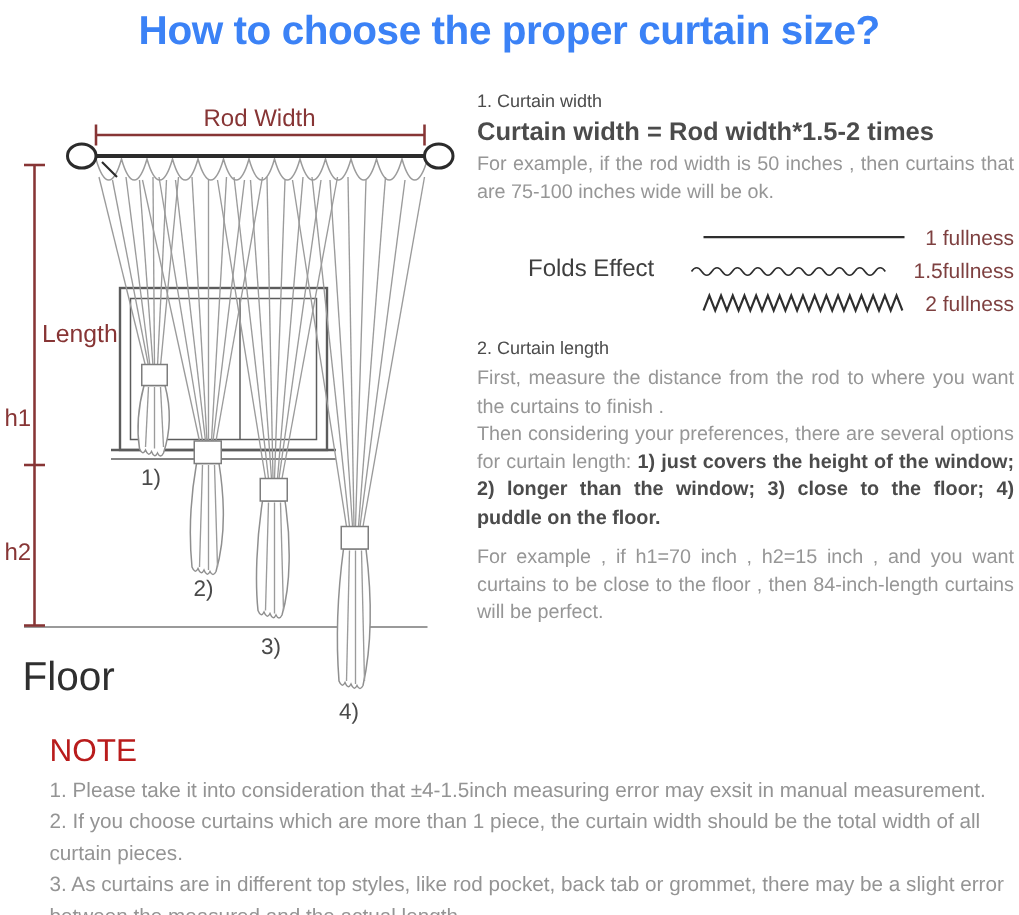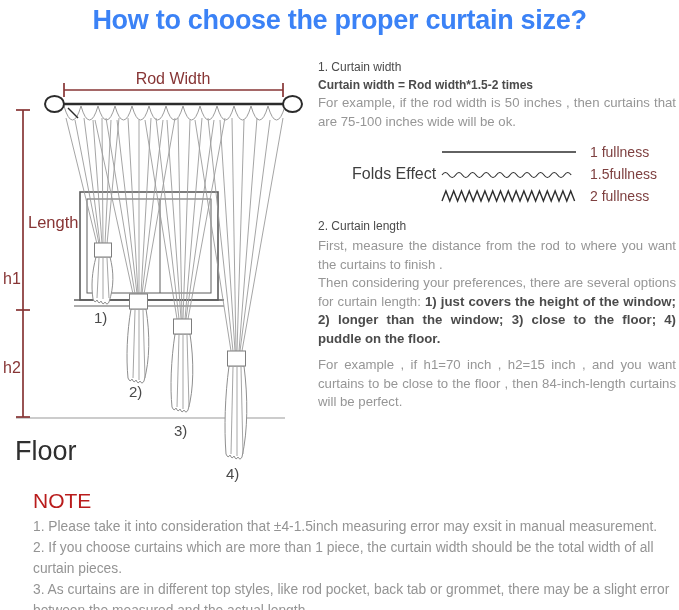--- a/index.html
+++ b/index.html
@@ -10,27 +10,27 @@
   .title { position:absolute; top:5px; left:0; right:0; text-align:center;
            font-size:27px; font-weight:700; color:#3b82f6; letter-spacing:-0.3px; }
 
   
   .diagram { position:absolute; left:0; top:60px; width:320px; height:432px; }
 
   
   .rightcol { position:absolute; left:318px; top:60px; width:358px; }
   .sec-heading { font-size:12px; font-weight:400; color:#4b4b4b; margin-bottom:4px; }
   .body-text { font-size:13.2px; line-height:18.5px; color:#969696; text-align:justify; }
-  .formula { font-size:12px; font-weight:700; color:#4b4b4b; margin:3px 0 2px 0; }
+  .formula { font-size:17px; font-weight:700; color:#4b4b4b; margin:3px 0 2px 0; }
   .example { margin-top:2px; }
   .bold-inline { font-weight:700; color:#4b4b4b; }
 
   .folds { display:flex; align-items:center; margin:10px 0 12px 0; }
   .folds-label { width:122px; padding-left:34px; font-size:16px; color:#3f3f3f; }
-  .folds-rows { flex:1; display:flex; flex-direction:column; }
+  .folds-rows { flex:1; display:flex; flex-direction:column;align-items:flex-end; }
   .fold-row { display:flex; align-items:center; height:22px; }
   .fold-row svg { display:block; }
   .fold-label { margin-left:12px; font-size:14px; color:#7e4040; white-space:nowrap; }
 
   .sec2 { margin-top:10px; }
   .example2 { margin-top:8px; }
 
   
   .note { position:absolute; left:33px; top:489px; width:640px; }
   .note-heading { font-size:21px; font-weight:400; color:#b91c1c; margin-bottom:3px; }

